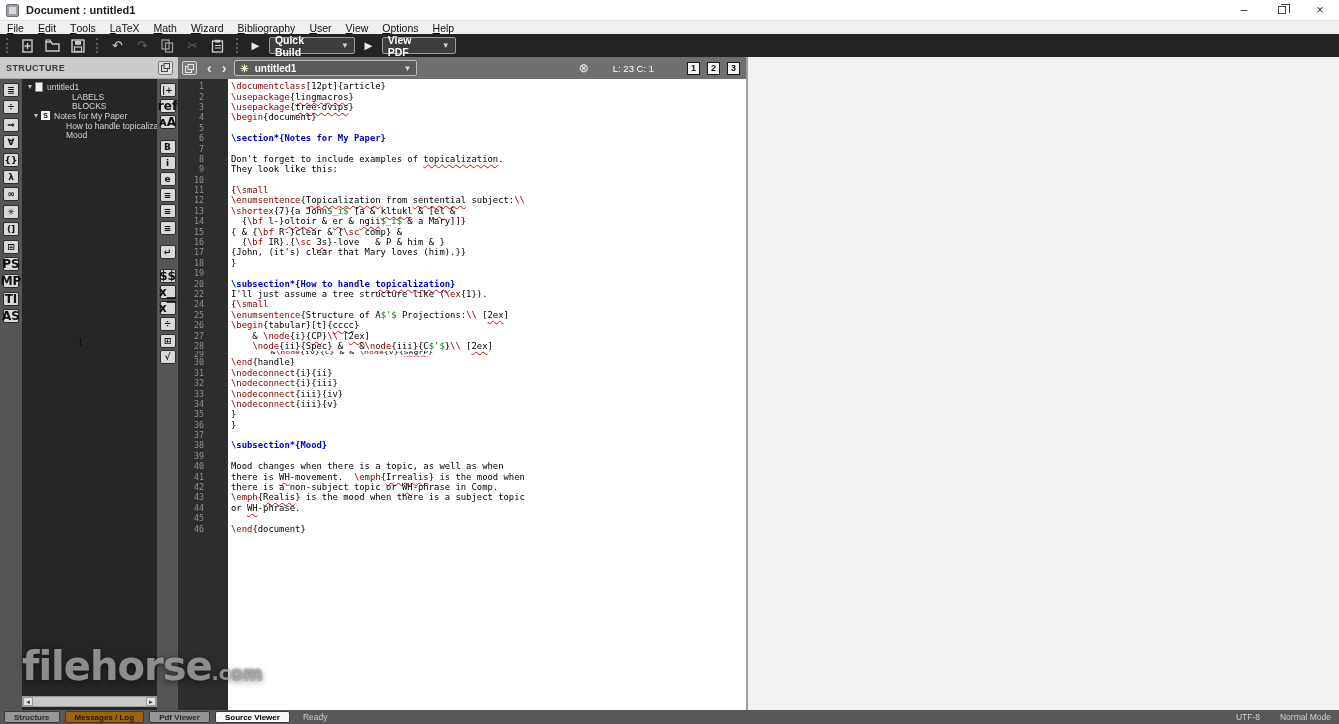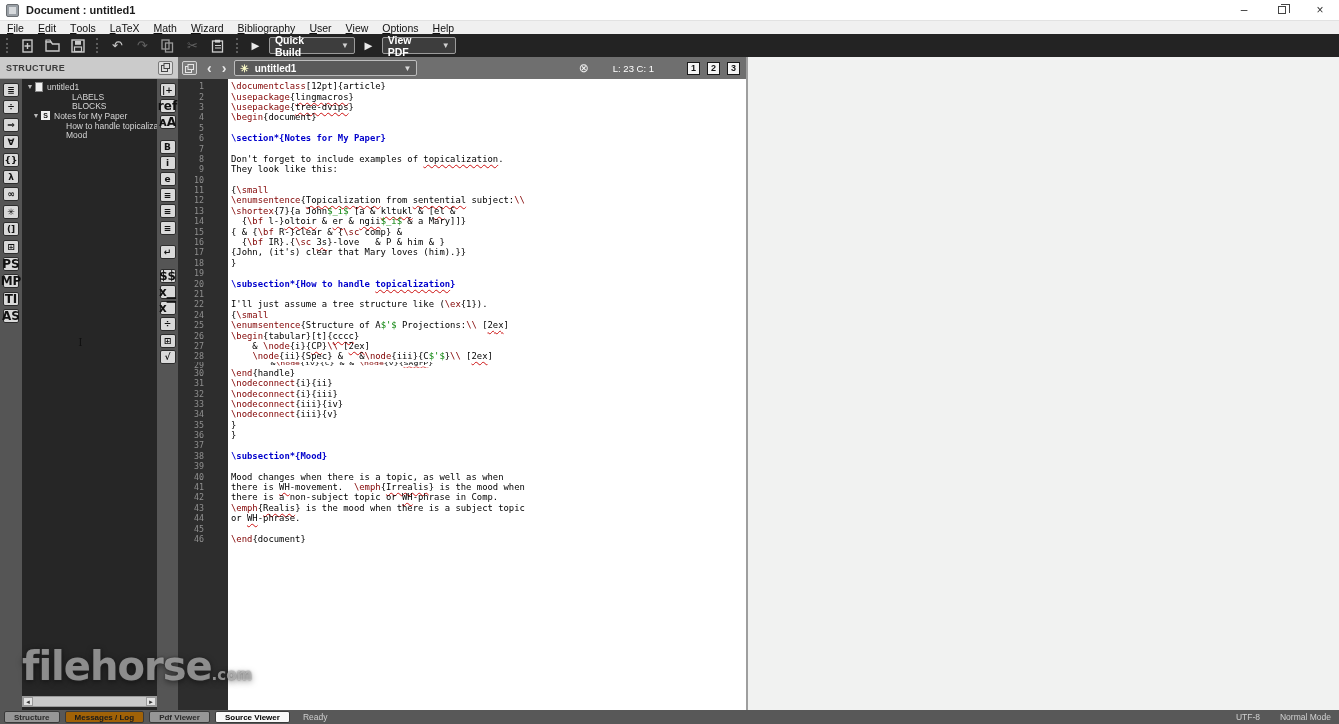--- a/index.html
+++ b/index.html
@@ -106,21 +106,21 @@
          text-decoration-color:#cc1111; text-decoration-thickness:0.8px; text-underline-offset:1.5px; }
   .kwsp{ color:#0000cc; font-weight:bold; text-decoration-line:underline; text-decoration-style:wavy;
          text-decoration-color:#cc1111; text-decoration-thickness:0.8px; text-underline-offset:1.5px; }
 
   .divider { position:absolute; left:746px; top:0; width:2px; height:653px; background:#9e9e9e; }
   .right-pane { position:absolute; left:748px; top:0; width:591px; height:653px; background:#f1f2f1; }
 
   .watermark { position:absolute; left:22px; top:586px; z-index:30; pointer-events:none;
       color:rgba(228,228,228,0.55); font-weight:bold; font-size:40px; letter-spacing:-1px;
       text-shadow:0 0 2px rgba(40,40,40,0.8), 0 2px 6px rgba(0,0,0,0.5); font-family:"DejaVu Sans", sans-serif; }
-  .watermark .suffix { font-size:15px; letter-spacing:0; }
+  .watermark .suffix { font-size:19px; letter-spacing:0; }
   .ibeam { position:absolute; left:76px; top:280px; width:9px; height:12px; z-index:20;
       font-family:"DejaVu Serif", serif; font-size:11px; color:#111; text-align:center; line-height:12px; }
 
   
   .bottombar { position:absolute; left:0; top:710px; width:1339px; height:14px; background:#585858;
       display:flex; align-items:center; padding:0 8px 0 4px; }
   .btab { height:12px; border-radius:2px; border:1px solid #3a3a3a; font-size:8px; font-weight:bold;
       display:flex; align-items:center; padding:0 9px; margin-right:5px; }
   .btab.gray  { background:#969696; color:#2a2a2a; }
   .btab.light { background:#a16207; color:#1a1a1a; }
@@ -324,21 +324,20 @@
           <div class="row"><span class="num">11</span><span class="code"><span class="txt">{</span><span class="cmd">\small</span></span></div>
           <div class="row"><span class="num">12</span><span class="code"><span class="cmd">\enumsentence</span><span class="txt">{</span><span class="sp">Topicalization</span><span class="txt"> from </span><span class="sp">sentential</span><span class="txt"> subject:</span><span class="cmd">\\</span></span></div>
           <div class="row"><span class="num">13</span><span class="code"><span class="cmd">\shortex</span><span class="txt">{7}{a John</span><span class="mth">$_i$</span><span class="txt"> [a &amp; </span><span class="sp">kltukl</span><span class="txt"> &amp; [</span><span class="sp">el</span><span class="txt"> &amp;</span></span></div>
           <div class="row"><span class="num">14</span><span class="code"><span class="txt">  {</span><span class="cmd">\bf</span><span class="txt"> l-}</span><span class="sp">oltoir</span><span class="txt"> &amp; </span><span class="sp">er</span><span class="txt"> &amp; </span><span class="sp">ngii</span><span class="mth">$_i$</span><span class="txt"> &amp; a Mary]]}</span></span></div>
           <div class="row"><span class="num">15</span><span class="code"><span class="txt">{ &amp; {</span><span class="cmd">\bf</span><span class="txt"> R-}clear &amp; {</span><span class="cmd">\sc</span><span class="txt"> comp} &amp;</span></span></div>
           <div class="row"><span class="num">16</span><span class="code"><span class="txt">  {</span><span class="cmd">\bf</span><span class="txt"> IR}.{</span><span class="cmd">\sc</span><span class="txt"> </span><span class="sp">3s</span><span class="txt">}-love   &amp; P &amp; him &amp; }</span></span></div>
           <div class="row"><span class="num">17</span><span class="code"><span class="txt">{John, (it's) clear that Mary loves (him).}}</span></span></div>
           <div class="row"><span class="num">18</span><span class="code"><span class="txt">}</span></span></div>
           <div class="row"><span class="num">19</span><span class="code"></span></div>
           <div class="row"><span class="num">20</span><span class="code"><span class="kw">\subsection*{How to handle </span><span class="kwsp">topicalization</span><span class="kw">}</span></span></div>
-          <div class="row"><span class="num">21</span><span class="code"></span></div>
           <div class="row"><span class="num">22</span><span class="code"><span class="txt">I'll just assume a tree structure like (</span><span class="cmd">\ex</span><span class="txt">{1}).</span></span></div>
           <div class="row"><span class="num">24</span><span class="code"><span class="txt">{</span><span class="cmd">\small</span></span></div>
           <div class="row"><span class="num">25</span><span class="code"><span class="cmd">\enumsentence</span><span class="txt">{Structure of A</span><span class="mth">$'$</span><span class="txt"> Projections:</span><span class="cmd">\\</span><span class="txt"> [</span><span class="sp">2ex</span><span class="txt">]</span></span></div>
           <div class="row"><span class="num">26</span><span class="code"><span class="cmd">\begin</span><span class="txt">{tabular}[t]{</span><span class="sp">cccc</span><span class="txt">}</span></span></div>
           <div class="row"><span class="num">27</span><span class="code"><span class="txt">    &amp; </span><span class="cmd">\node</span><span class="txt">{i}{</span><span class="sp">CP</span><span class="txt">}</span><span class="cmd">\\</span><span class="txt"> [</span><span class="sp">2ex</span><span class="txt">]</span></span></div>
           <div class="row"><span class="num">28</span><span class="code"><span class="txt">    </span><span class="cmd">\node</span><span class="txt">{ii}{Spec} &amp;   &amp;</span><span class="cmd">\node</span><span class="txt">{iii}{C</span><span class="mth">$'$</span><span class="txt">}</span><span class="cmd">\\</span><span class="txt"> [</span><span class="sp">2ex</span><span class="txt">]</span></span></div>
           <div class="row squish"><span class="num">29</span><span class="code"><span class="txt">        &amp;</span><span class="cmd">\node</span><span class="txt">{iv}{C} &amp; &amp; </span><span class="cmd">\node</span><span class="txt">{v}{</span><span class="sp">SAgrP</span><span class="txt">}</span></span></div>
           <div class="row"><span class="num">30</span><span class="code"><span class="cmd">\end</span><span class="txt">{handle}</span></span></div>
           <div class="row"><span class="num">31</span><span class="code"><span class="cmd">\nodeconnect</span><span class="txt">{i}{ii}</span></span></div>
           <div class="row"><span class="num">32</span><span class="code"><span class="cmd">\nodeconnect</span><span class="txt">{i}{iii}</span></span></div>

